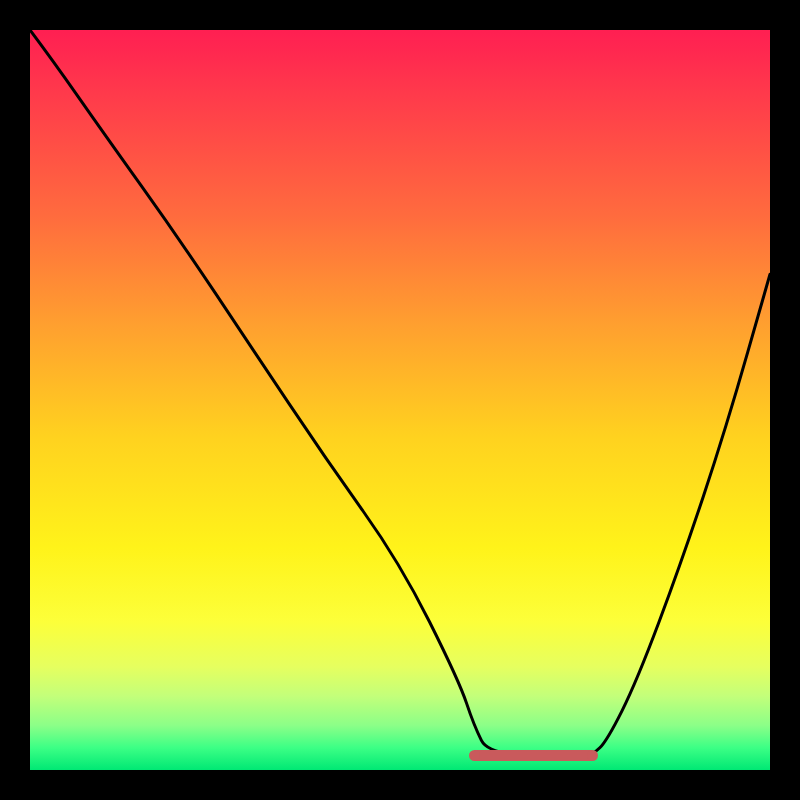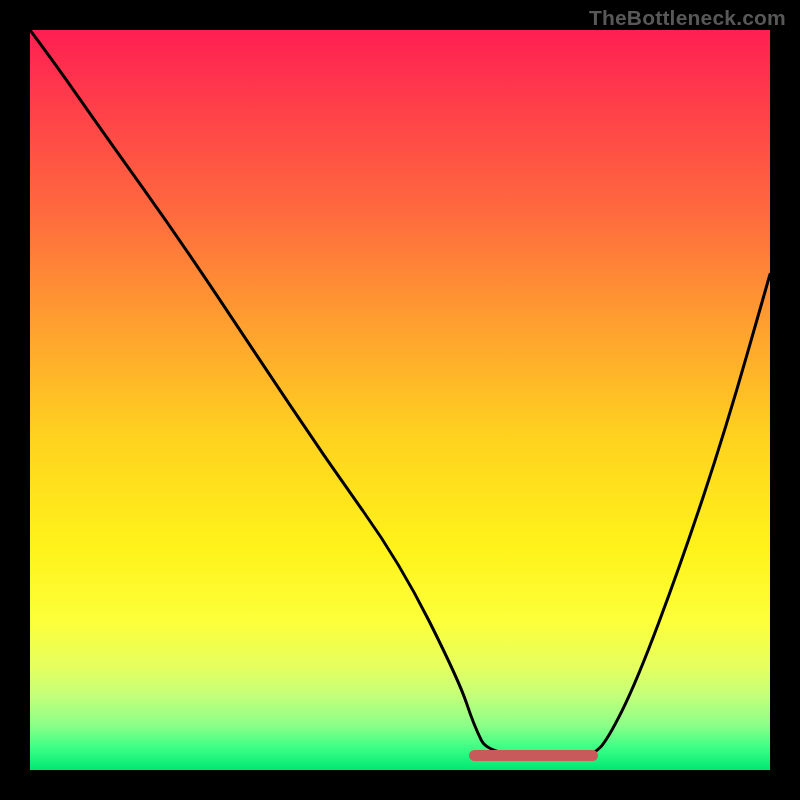--- a/index.html
+++ b/index.html
@@ -65,21 +65,20 @@
     font-size: 21px;
     font-weight: 600;
     letter-spacing: 0.2px;
   }
 </style>
 </head>
 <body>
 
 <div class="stage">
 
-  <div class="watermark">TheBottleneck.com</div>
 
   <div class="plot">
     <div class="gradient"></div>
 
     <svg class="curve" viewBox="0 0 740 740" preserveAspectRatio="none">
       <path id="curve-path" fill="none" stroke="#000000" stroke-width="3" stroke-linecap="round" stroke-linejoin="round" d="M 0 0 Q 22.2 29.600000000000023 48.1 66.60000000000002 Q 74 103.60000000000002 111 155.40000000000003 Q 148 207.20000000000005 185 262.70000000000005 Q 222 318.20000000000005 259 373.70000000000005 Q 296 429.2 333 481 Q 370 532.8 399.6 592 Q 429.2 651.2 436.6 673.4000000000001 Q 444 695.6 451.4 710.4000000000001 Q 458.8 725.2 503.20000000000005 725.2 Q 547.6 725.2 555 725.2 Q 562.4 725.2 569.8 717.8 Q 577.2 710.4 592 680.8 Q 606.8 651.2 629 592 Q 651.2 532.8 673.4 466.19999999999993 Q 695.5999999999999 399.59999999999997 717.8 321.9 T 740 244.2"></path>
     </svg>
 
     <div id="plateau-line" class="plateau" style="left: 444px; top: 719.7px; width: 118.4px; border-top-width: 11px; border-top-color: rgb(201, 90, 92);"></div>
     <div id="plateau-cap-left" class="plateau-cap" style="width: 11px; height: 11px; background: rgb(201, 90, 92); top: 719.7px; left: 438.5px;"></div>

